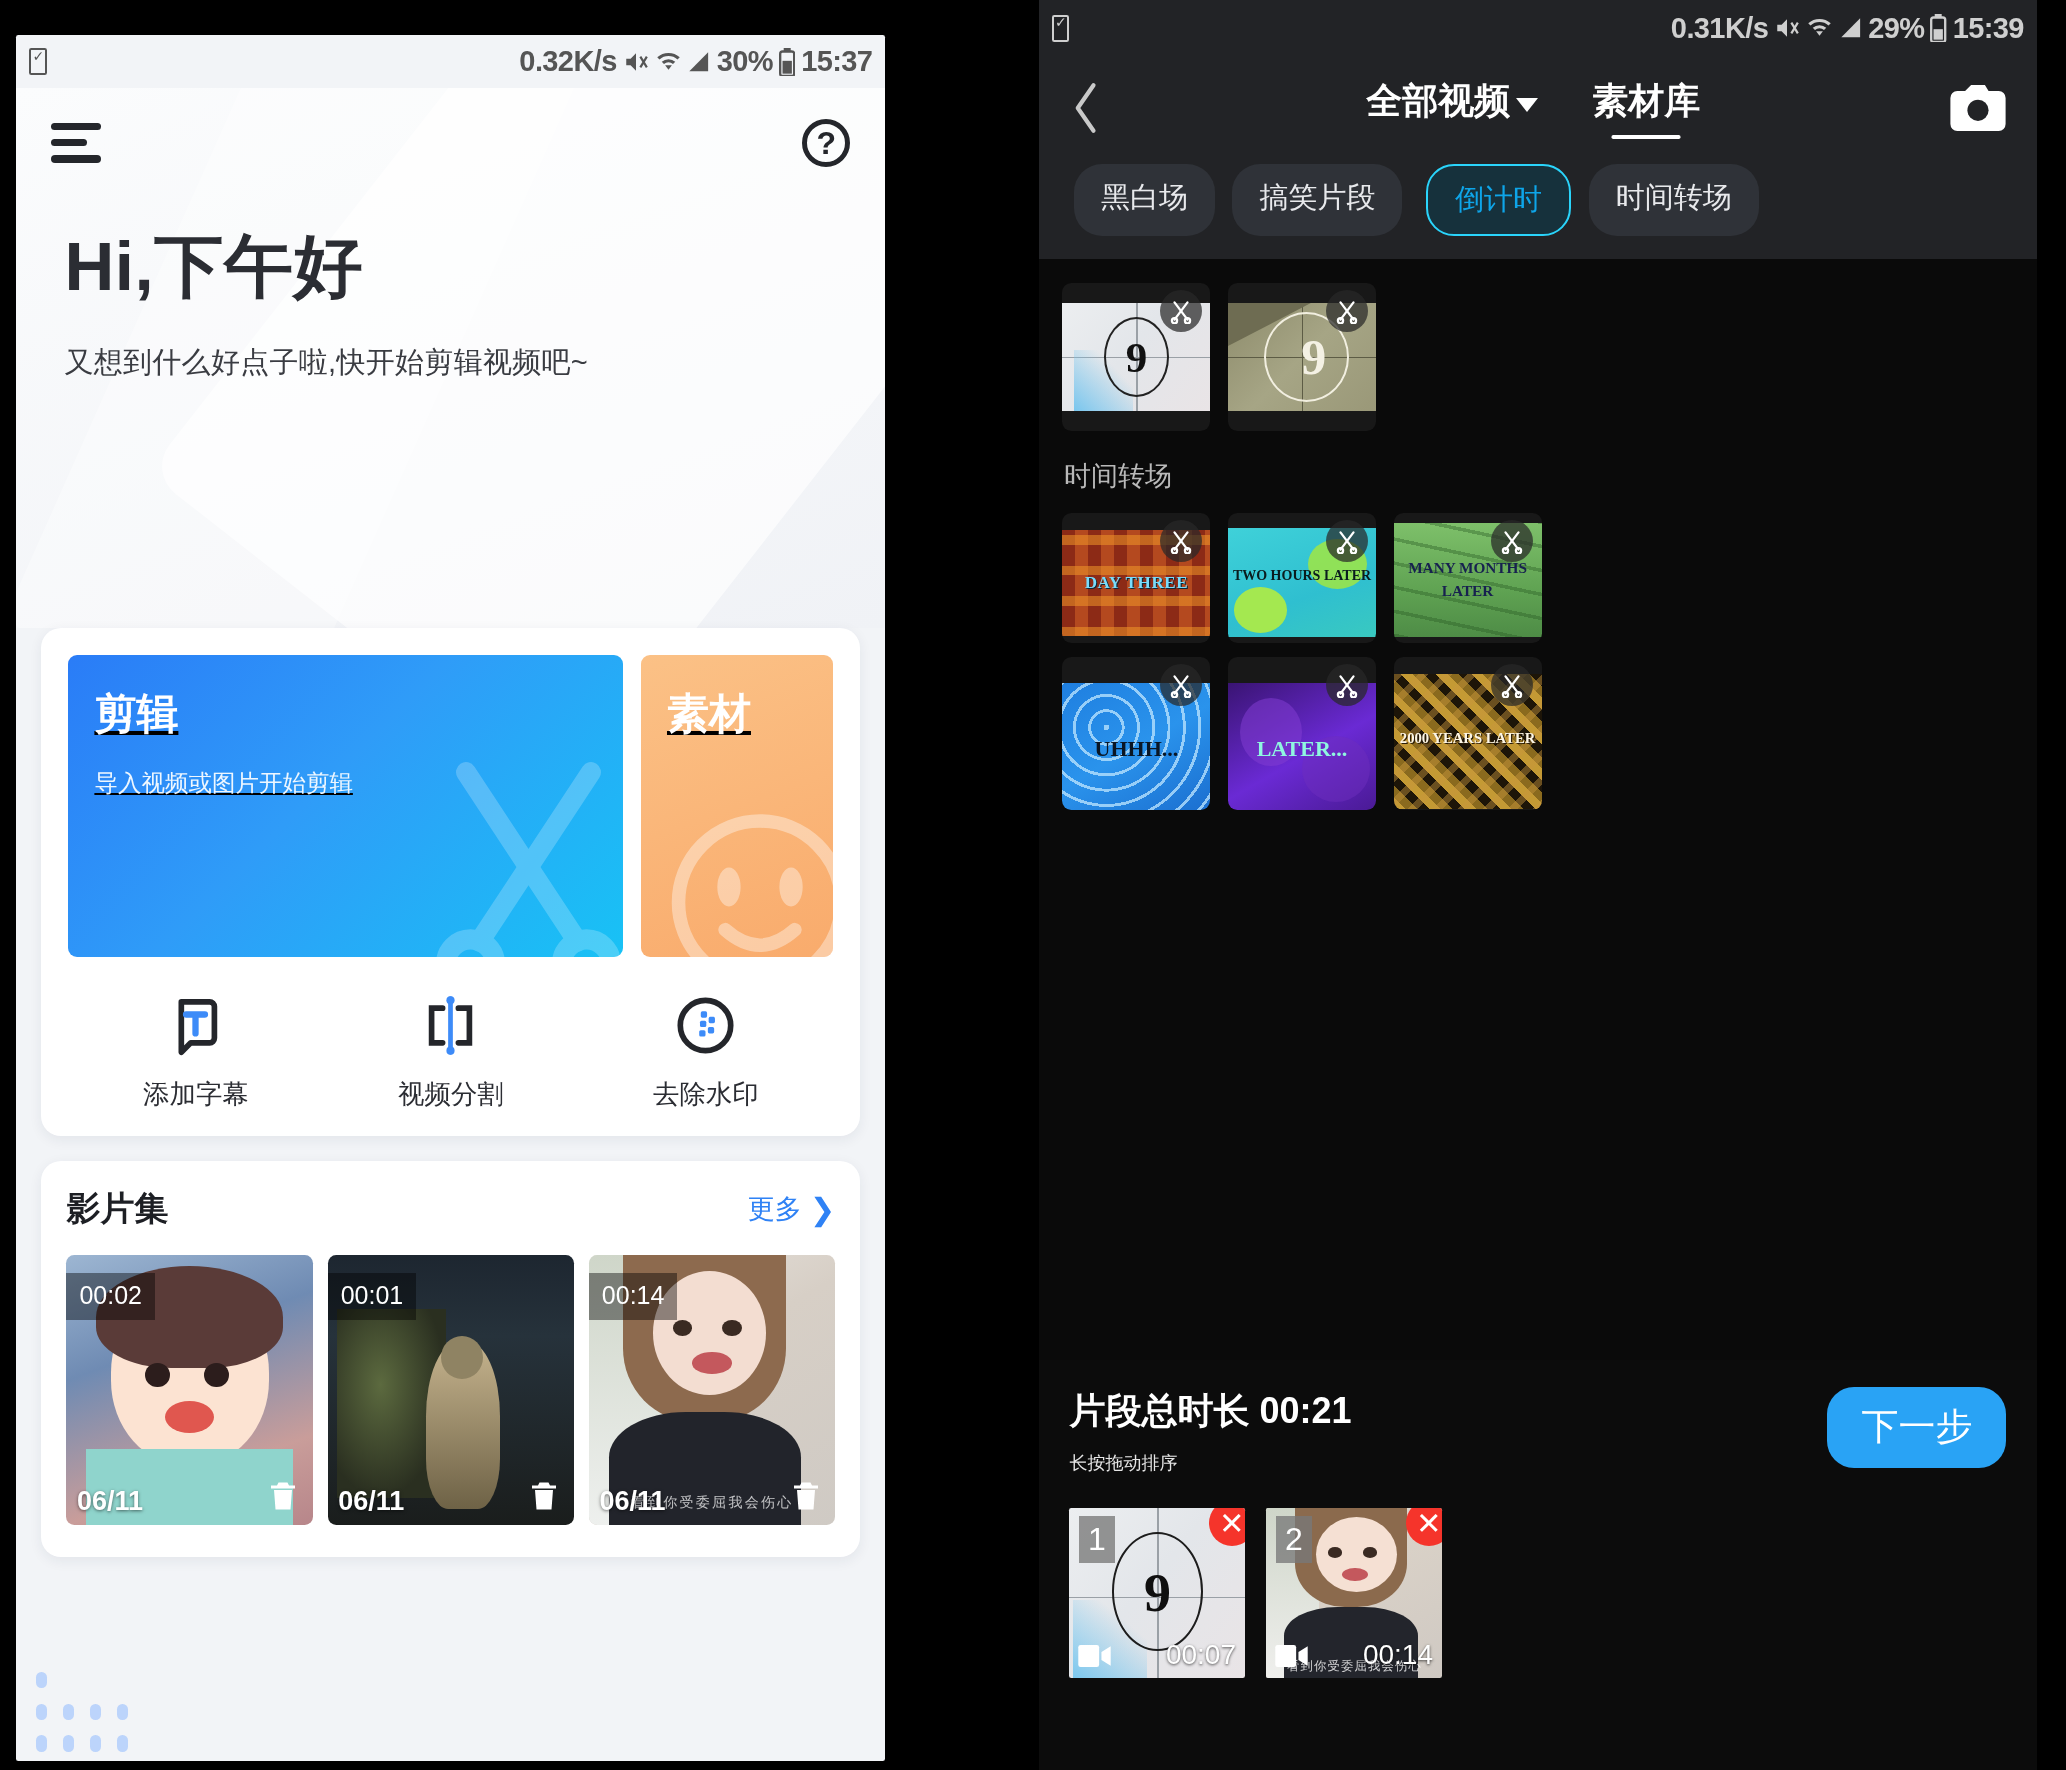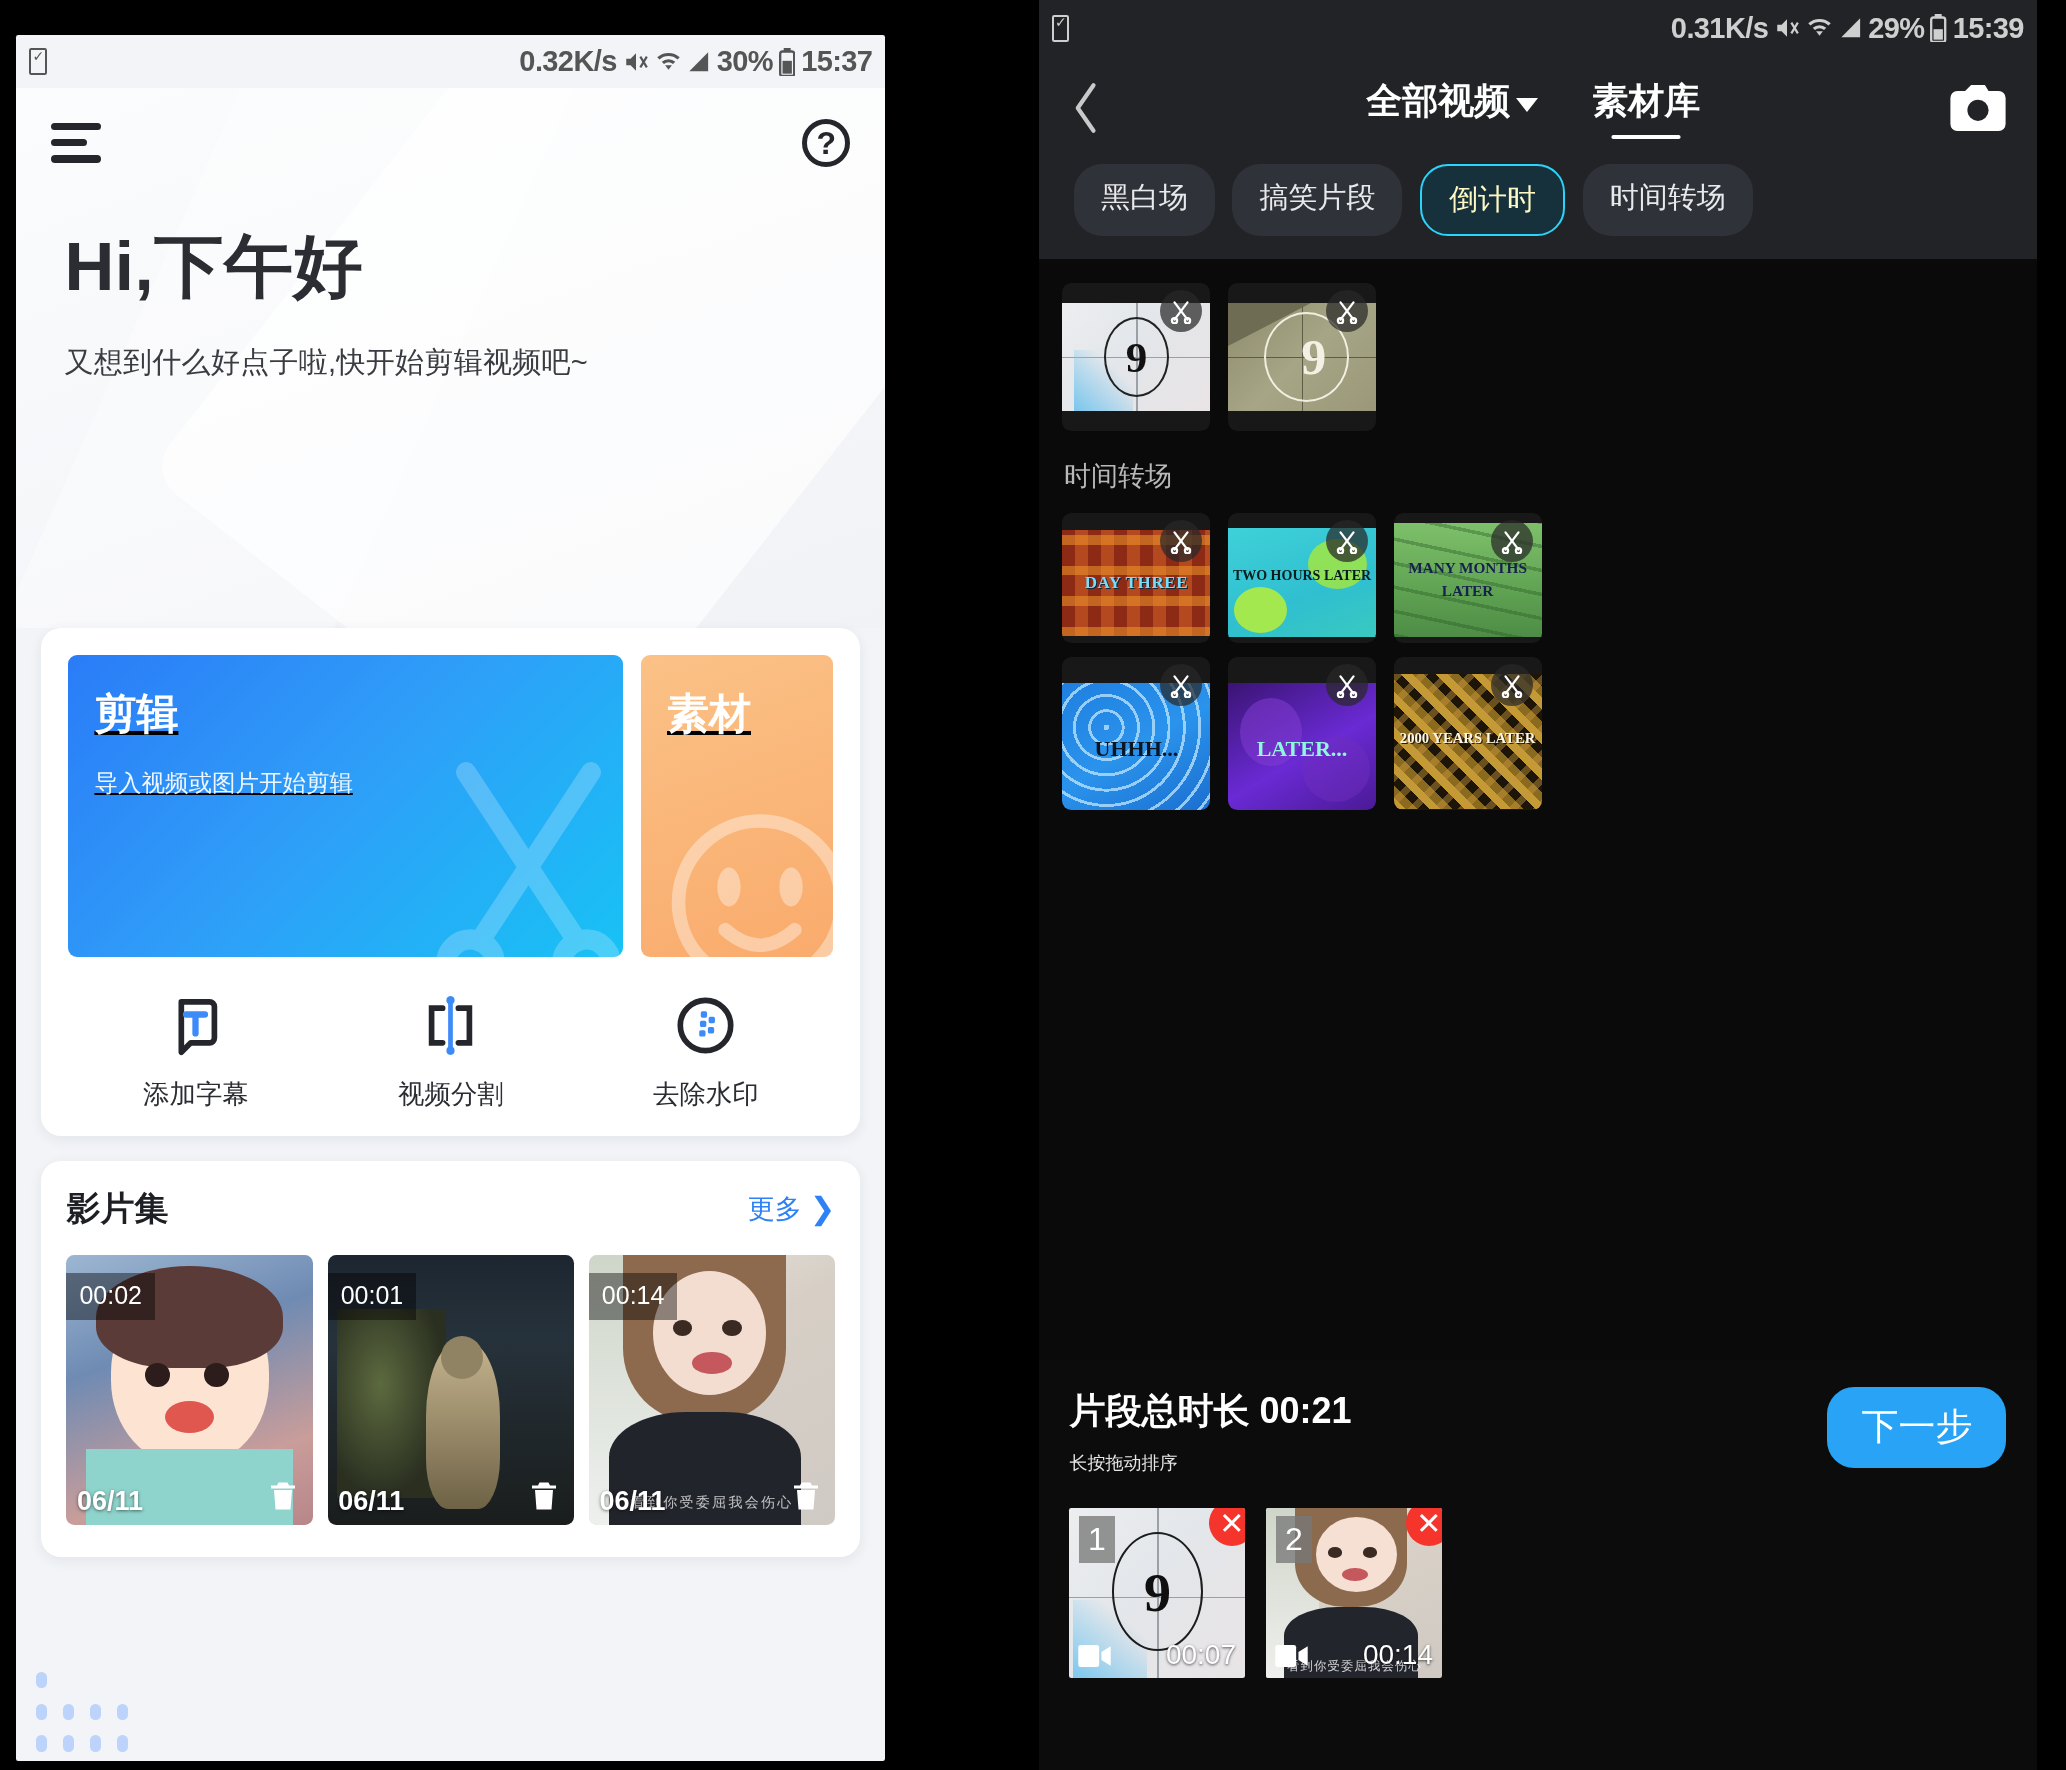--- a/index.html
+++ b/index.html
@@ -67,21 +67,21 @@
   .tool .ti { height:66px; display:flex; align-items:flex-end; }
   .tool span { margin-top:20px; font-size:26.4px; color:#2b2d33; }
 
   
   .films { position:relative; margin:25px 25px 0; background:#fff;
     border-radius:20px; padding:25px 25px 32px; box-shadow:0 3.5px 13px rgba(25,40,70,.07); }
   .films-hd { display:flex; align-items:center; }
   .films-hd h3 { font-size:34px; font-weight:700; color:#1d1f24; }
   .films-hd .sp { flex:1; }
   .films-hd .more { font-size:27px; color:#2f82f5; display:flex;
-    align-items:flex-start; gap:8.2px; }
+    align-items:flex-end; gap:8.2px; }
   .films-hd .more em { font-style:normal; font-size:30.5px; font-weight:300; }
   .thumbs { display:flex; gap:14.7px; margin-top:23.5px; }
   .thumb { flex:1; height:270px; border-radius:8.2px; position:relative;
     overflow:hidden; }
   .thumb .dur { position:absolute; left:0; top:0; background:rgba(0,0,0,.42);
     color:#fff; font-size:25px; padding:8.2px 13px 9.4px;margin-top:18px; }
   .thumb .date { position:absolute; left:10.6px; bottom:8.2px; color:#fff;
     font-size:27px; font-weight:700; text-shadow:0 1.2px 3.5px rgba(0,0,0,.55); }
   .thumb .trash { position:absolute; right:11.7px; bottom:9.4px; }
   .thumb .wm { position:absolute; left:5.9px; bottom:13px; right:5.9px;
@@ -108,21 +108,21 @@
   .tab .caret { width:0; height:0; border-left:11.7px solid transparent;
     border-right:11.7px solid transparent; border-top:14px solid #fff;
     margin-top:7px; }
   .tab.active:after { content:""; position:absolute; left:50%; bottom:0;
     transform:translateX(-50%); width:69px; height:3.5px; background:#fff;
     border-radius:1.8px; }
   .cam { width:56px; height:46px; }
   .chips { display:flex; gap:17.6px; padding:20px 35px 7px; }
   .chip { background:#2f3238; color:#e8e9ec; font-size:29px; padding:14px 27px;
     border-radius:28px; }
-  .chip.on { background:#16313c; color:#fef9c3; border:2.3px solid #2ad4fb; }
+  .chip.on { background:#16313c; color:#0ea5e9; border:2.3px solid #2ad4fb;margin-left:6px; }
 
   .rbody { position:relative; }
   .grid2 { display:flex; gap:17.6px; padding:23.5px 23.5px 0; }
   .grid3 { display:flex; gap:17.6px; padding:14px 23.5px 0; }
   .gcell { position:relative; border-radius:9.4px; overflow:hidden;
     background:#181818; }
   .grid2 .gcell { width:148px; height:148px; }
   .grid3 .gcell { width:148px; height:130px; }
   .gcell .art { position:absolute; left:0; right:0; }
   .scissor { position:absolute; right:8.2px; top:7px; width:42px; height:42px;

